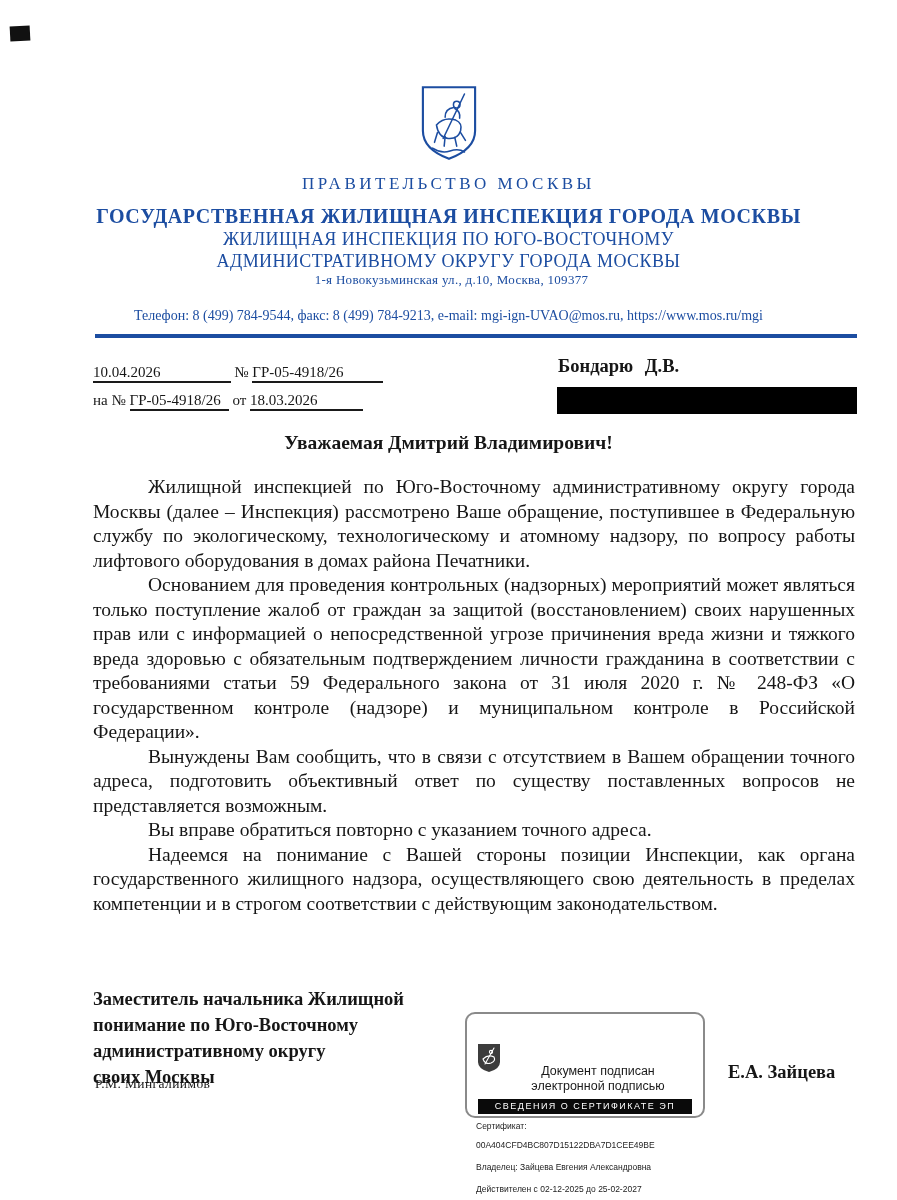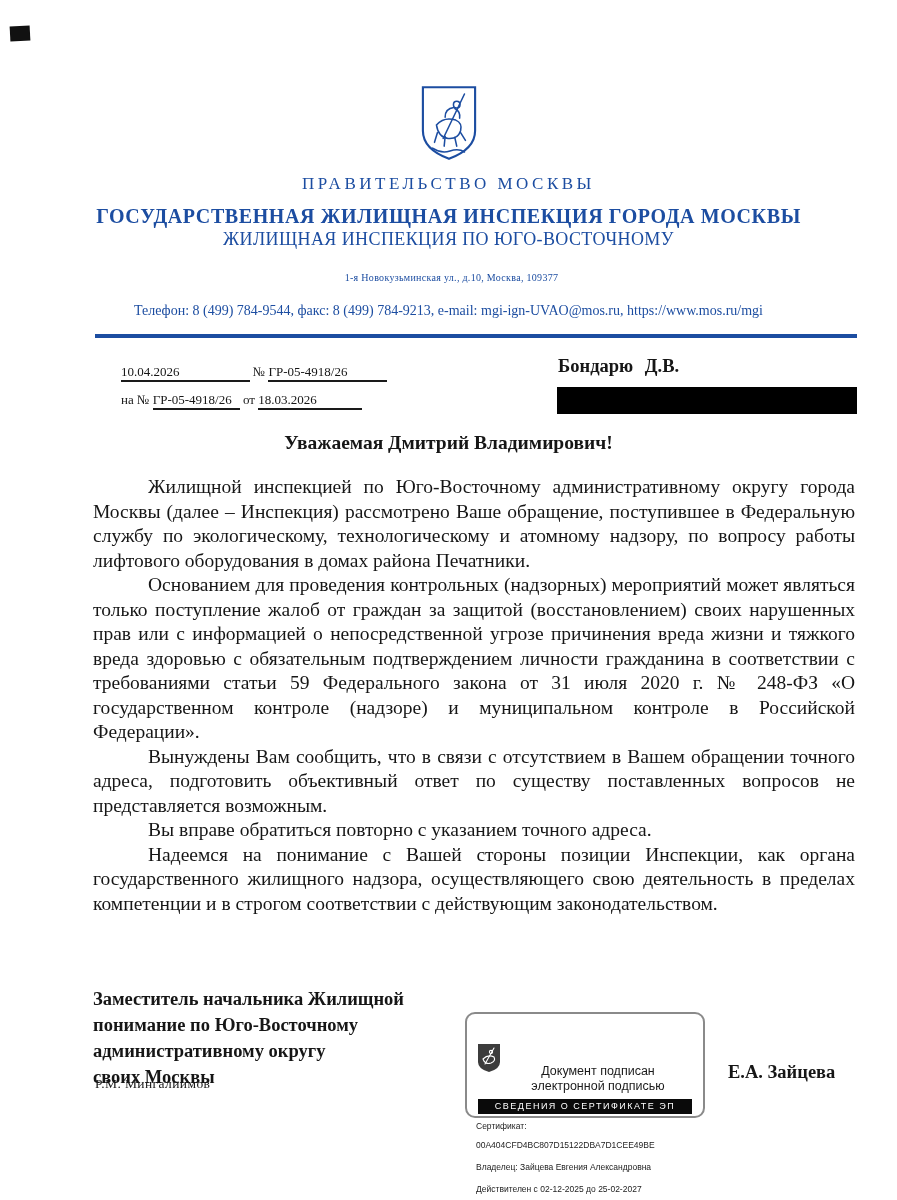--- a/index.html
+++ b/index.html
@@ -10,26 +10,26 @@
   }
   
   .artifact { position:absolute; left:10px; top:26px; width:20px; height:15px; background:#111; transform:rotate(-3deg); }
 
   
   .letterhead { position:absolute; top:0; left:0; width:100%; text-align:center; color:#1c4da1; }
   .coat { display:block; margin:84px auto 6px auto; }
   .gov   { font-size:17px; letter-spacing:3.5px; margin-top:12px;font-family:Liberation Serif, serif; }
   .org   { font-size:20px; font-weight:bold; letter-spacing:0.6px; margin-top:11px; }
   .division { font-size:18px; letter-spacing:0.4px; margin-top:1px; }
-  .addr  { font-size:10px; margin-top:22px; letter-spacing:0.3px;padding-left:6px; }
+  .addr  { font-size:13px; letter-spacing:0.3px;padding-left:6px; }
   .contacts { font-size:14px; margin-top:20px; }
   .rule { position:absolute; left:95px; right:40px; top:334px; height:4px; background:#1c4da1; }
 
   
-  .refblock { position:absolute; left:93px; top:358px; font-size:13px; line-height:28px;margin-left:28px; }
+  .refblock { position:absolute; left:93px; top:358px; font-size:15px; line-height:28px; }
   .u { border-bottom:2px solid #1a1a1a; padding-bottom:1px; }
   .ext-70 { padding-right:70px; }
   .ext-45 { padding-right:45px; }
   .ext-40 { padding-right:40px; }
   .ext-8  { padding-right:8px; }
 
   .recipient { position:absolute; left:558px; top:356px; font-size:18.5px; font-weight:bold; word-spacing:7px; }
   .redaction { position:absolute; left:557px; top:387px; width:300px; height:27px; background:#000; }
 
   
@@ -73,20 +73,21 @@
         <path d="M36,25 q6,3 5,10"></path>
         <path d="M35,24 q-9,1 -9,10"></path>
         <path d="M17,42 q8,-9 20,-5 q7,3 5,11 q-3,9 -13,8 q-10,-1 -12,-14 Z"></path>
         <path d="M18,50 l-3,10 M26,54 l-1,10 M36,55 l2,9 M42,50 l5,8"></path>
         <path d="M13,66 q9,6 18,3 q9,-3 15,1"></path>
       </g>
     </svg>
     <div class="gov">ПРАВИТЕЛЬСТВО МОСКВЫ</div>
     <div class="org">ГОСУДАРСТВЕННАЯ ЖИЛИЩНАЯ ИНСПЕКЦИЯ ГОРОДА МОСКВЫ</div>
     <div class="division">ЖИЛИЩНАЯ ИНСПЕКЦИЯ ПО ЮГО-ВОСТОЧНОМУ</div>
+    <div class="division">АДМИНИСТРАТИВНОМУ ОКРУГУ ГОРОДА МОСКВЫ</div>
     <div class="addr">1-я Новокузьминская ул., д.10, Москва, 109377</div>
     <div class="contacts">Телефон: 8 (499) 784-9544, факс: 8 (499) 784-9213, e-mail: mgi-ign-UVAO@mos.ru,  https://www.mos.ru/mgi</div>
   </header>
   <div class="rule"></div>
 
   <div class="refblock">
     <div>
       <span class="u ext-70">10.04.2026</span>
       <span>№</span>
       <span class="u ext-40">ГР-05-4918/26</span>

